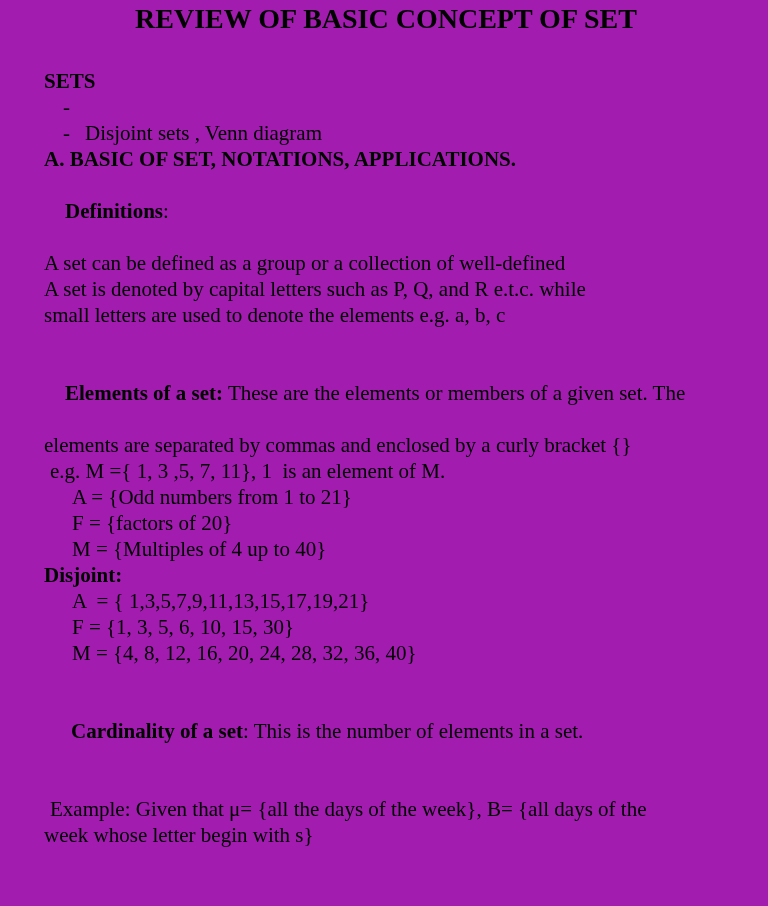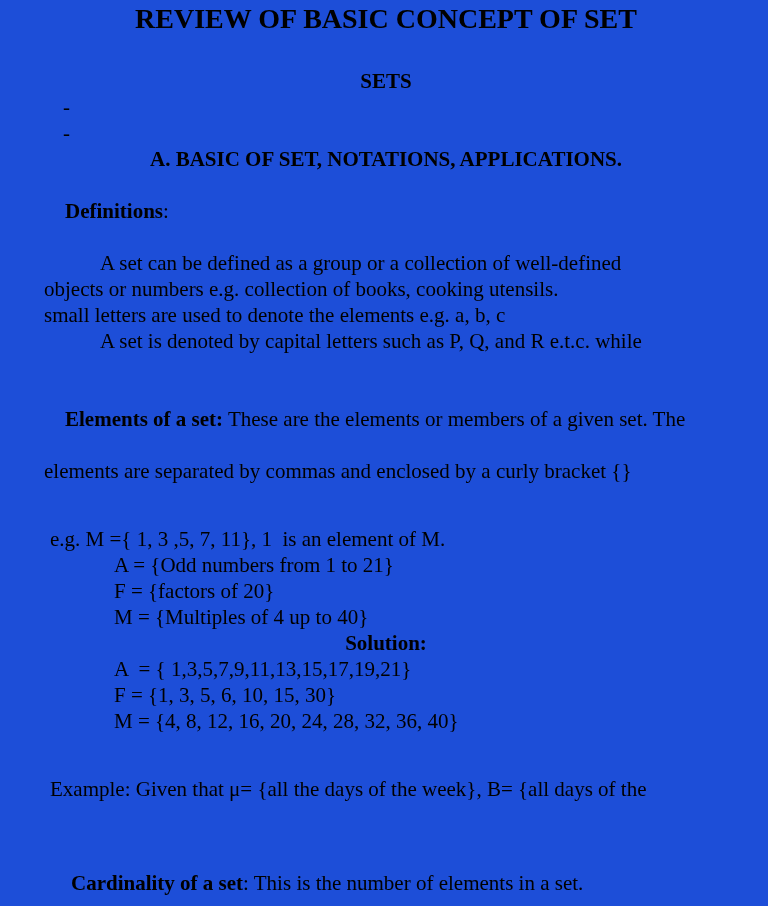--- a/index.html
+++ b/index.html
@@ -7,41 +7,41 @@
   body {
     width: 768px;
     height: 906px;
     font-family: "Liberation Serif", serif;
     color: #000000;
     overflow: hidden;
   }
   .page {
     width: 768px;
     height: 906px;
-    background: #1d4ed8;
+    background: #a21caf;
     padding: 2px 40px 16px 44px;
   }
   .doc-title {
     text-align: center;
     font-weight: bold;
     font-size: 28px;
     line-height: 34px;
     margin-bottom: 32px;
     white-space: pre-wrap;
   }
   .line {
     font-size: 21px;
     line-height: 26px;
     white-space: pre-wrap;
   }
-  .bold { font-weight: bold; text-align: center; }
+  .bold { font-weight: bold; }
   .gap-above { margin-top: 26px; font-family: Liberation Serif, serif; }
-  .indent-first { margin-left: 56px; }   
-  .indent-item  { margin-left: 70px; }   
-  .indent-small { margin-left: 6px; margin-top: 42px; }    
+  .indent-first { }   
+  .indent-item  { margin-left: 28px; }   
+  .indent-small { margin-left: 6px; }    
   .bullet {
     display: flex;
     margin-left: 19px;
   }
   .bullet .dash {
     width: 22px;
     flex: 0 0 22px;
   }
 </style>
 </head>
@@ -51,48 +51,48 @@
 
   <h1 class="doc-title">REVIEW OF BASIC CONCEPT OF SET</h1>
 
   <div class="line bold">SETS</div>
 
   <div class="line bullet">
     <span class="dash">-</span>
   </div>
   <div class="line bullet">
     <span class="dash">-</span>
+    <span>Disjoint sets , Venn diagram</span>
   </div>
 
   <div class="line bold">A. BASIC OF SET, NOTATIONS, APPLICATIONS.</div>
 
   <div class="line">
     <span class="bold">Definitions</span><span>:</span>
   </div>
 
   <div class="line indent-first">A set can be defined as a group or a collection of well-defined</div>
-  <div class="line">objects or numbers e.g. collection of books, cooking utensils.</div>
+  <div class="line indent-first">A set is denoted by capital letters such as P, Q, and R e.t.c. while</div>
   <div class="line">small letters are used to denote the elements e.g. a, b, c</div>
-  <div class="line indent-first">A set is denoted by capital letters such as P, Q, and R e.t.c. while</div>
 
   <div class="line gap-above">
     <span class="bold">Elements of a set:</span><span> These are the elements or members of a given set. The</span>
   </div>
   <div class="line">elements are separated by commas and enclosed by a curly bracket {}</div>
   <div class="line indent-small">e.g. M ={ 1, 3 ,5, 7, 11}, 1  is an element of M.</div>
 
   <div class="line indent-item">A = {Odd numbers from 1 to 21}</div>
   <div class="line indent-item">F = {factors of 20}</div>
   <div class="line indent-item">M = {Multiples of 4 up to 40}</div>
 
-  <div class="line bold">Solution:</div>
+  <div class="line bold">Disjoint:</div>
   <div class="line indent-item">A  = { 1,3,5,7,9,11,13,15,17,19,21}</div>
   <div class="line indent-item">F = {1, 3, 5, 6, 10, 15, 30}</div>
   <div class="line indent-item">M = {4, 8, 12, 16, 20, 24, 28, 32, 36, 40}</div>
 
-  <div class="line indent-small gap-above">Example: Given that μ= {all the days of the week}, B= {all days of the</div>
-
   <div class="line indent-small gap-above">
     <span class="bold">Cardinality of a set</span><span>:</span><span> This is the number of elements in a set.</span>
   </div>
+
+  <div class="line indent-small gap-above">Example: Given that μ= {all the days of the week}, B= {all days of the</div>
   <div class="line">week whose letter begin with s}</div>
 
 </div>
 
 </body></html>

